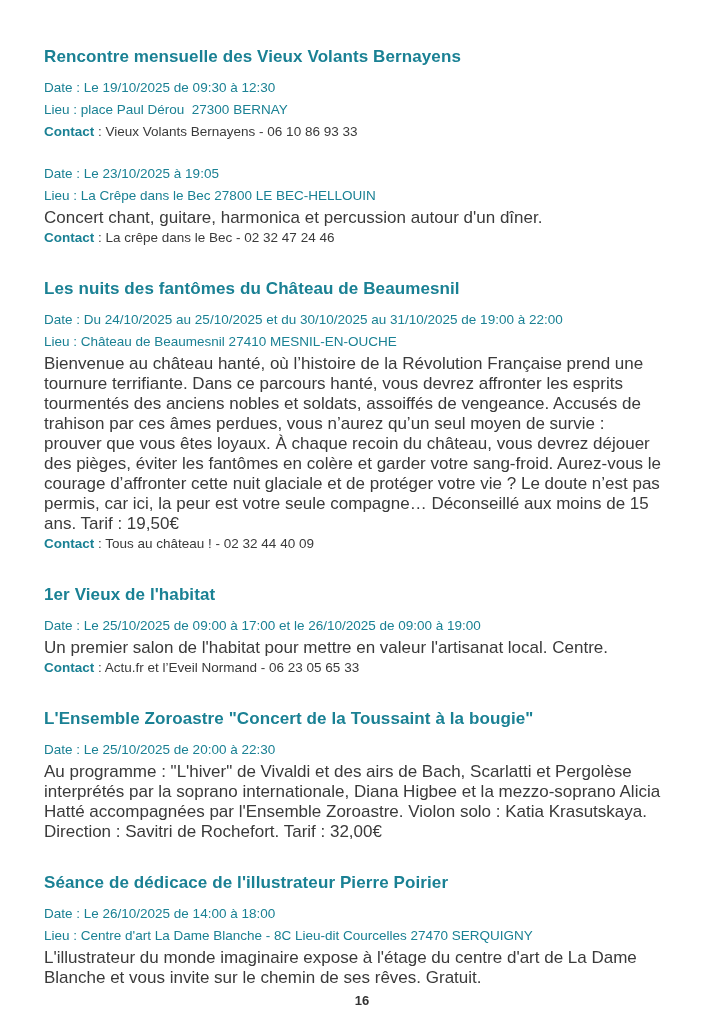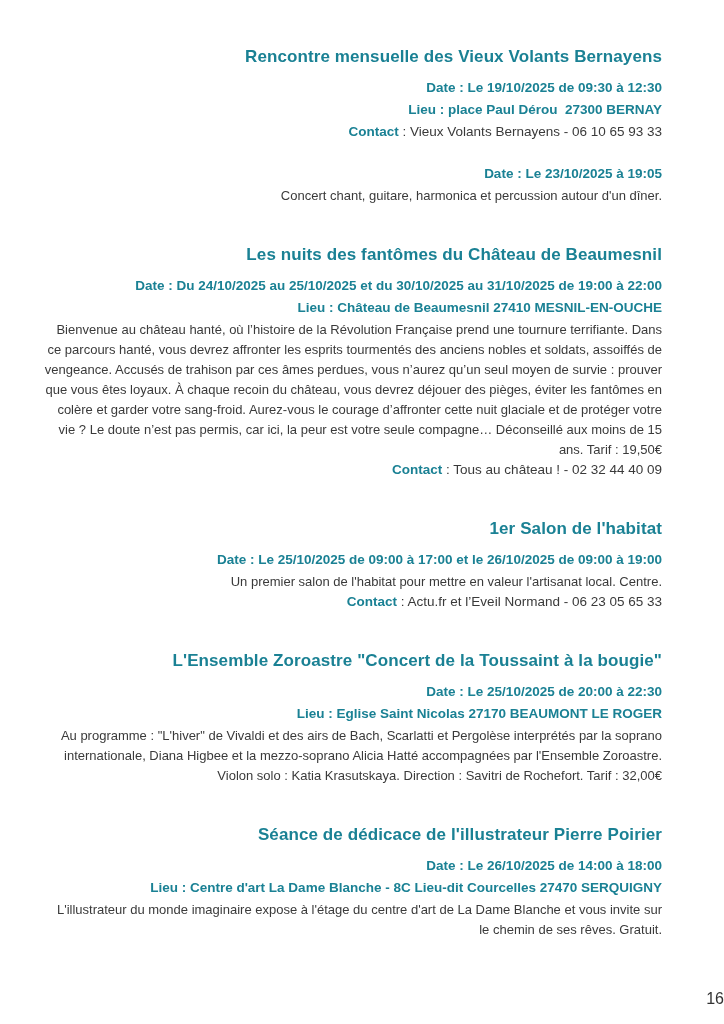--- a/index.html
+++ b/index.html
@@ -11,99 +11,100 @@
   body{
     width:724px;height:1024px;
     position:relative;
     font-family:"Liberation Sans",sans-serif;
     color:var(--body);
     overflow:hidden;
   }
   .page{
     position:absolute;inset:0;
     padding:46px 62px 0 44px;
-    text-align:right;
   }
-  .event{margin-top:38px;}
+  .event{margin-top:30px;}
   .event:first-of-type{margin-top:0;}
   .event:nth-of-type(2){margin-top:22px;}
   .event-title{
     font-size:17px;
     font-weight:bold;
     color:var(--teal);
     line-height:22px;
     margin-bottom:10px;
     letter-spacing:0.1px;
   }
   .meta{
     font-size:13.5px;
-    font-weight:bold;
+    font-weight:normal;
     color:var(--teal);
     line-height:19px;
     margin-bottom:3px;
     white-space:pre-wrap;
   }
   .desc{
-    font-size:13px;
+    font-size:17px;
     color:var(--body);
     line-height:20px;
   }
   .contact{
     font-size:13.5px;
     line-height:20px;
     color:var(--body);
   }
   .contact .label{
     font-weight:bold;
     color:var(--teal);
   }
   .footer{
     position:absolute;
     bottom:16px;left:0;right:0;
-    text-align:right;
-    font-size:16px;
+    text-align:center;
+    font-size:13px;
     color:#333333;
+    font-weight:bold;
   }
 </style>
 </head>
 <body>
 
 <div class="page">
 
   <section class="event">
     <h2 class="event-title">Rencontre mensuelle des Vieux Volants Bernayens</h2>
     <p class="meta">Date : Le 19/10/2025 de 09:30 à 12:30</p>
     <p class="meta">Lieu : place Paul Dérou  27300 BERNAY</p>
-    <p class="contact"><span class="label">Contact</span><span> : Vieux Volants Bernayens - 06 10 65 93 33</span></p>
+    <p class="contact"><span class="label">Contact</span><span> : Vieux Volants Bernayens - 06 10 86 93 33</span></p>
   </section>
 
   <section class="event">
     <p class="meta">Date : Le 23/10/2025 à 19:05</p>
+    <p class="meta">Lieu : La Crêpe dans le Bec 27800 LE BEC-HELLOUIN</p>
     <p class="desc">Concert chant, guitare, harmonica et percussion autour d'un dîner.</p>
+    <p class="contact"><span class="label">Contact</span><span> : La crêpe dans le Bec - 02 32 47 24 46</span></p>
   </section>
 
   <section class="event">
     <h2 class="event-title">Les nuits des fantômes du Château de Beaumesnil</h2>
     <p class="meta">Date : Du 24/10/2025 au 25/10/2025 et du 30/10/2025 au 31/10/2025 de 19:00 à 22:00</p>
     <p class="meta">Lieu : Château de Beaumesnil 27410 MESNIL-EN-OUCHE</p>
     <p class="desc">Bienvenue au château hanté, où l’histoire de la Révolution Française prend une tournure terrifiante. Dans ce parcours hanté, vous devrez affronter les esprits tourmentés des anciens nobles et soldats, assoiffés de vengeance. Accusés de trahison par ces âmes perdues, vous n’aurez qu’un seul moyen de survie : prouver que vous êtes loyaux. À chaque recoin du château, vous devrez déjouer des pièges, éviter les fantômes en colère et garder votre sang-froid. Aurez-vous le courage d’affronter cette nuit glaciale et de protéger votre vie ? Le doute n’est pas permis, car ici, la peur est votre seule compagne… Déconseillé aux moins de 15 ans. Tarif : 19,50€</p>
     <p class="contact"><span class="label">Contact</span><span> : Tous au château ! - 02 32 44 40 09</span></p>
   </section>
 
   <section class="event">
-    <h2 class="event-title">1er Salon de l'habitat</h2>
+    <h2 class="event-title">1er Vieux de l'habitat</h2>
     <p class="meta">Date : Le 25/10/2025 de 09:00 à 17:00 et le 26/10/2025 de 09:00 à 19:00</p>
     <p class="desc">Un premier salon de l'habitat pour mettre en valeur l'artisanat local. Centre.</p>
     <p class="contact"><span class="label">Contact</span><span> : Actu.fr et l’Eveil Normand - 06 23 05 65 33</span></p>
   </section>
 
   <section class="event">
     <h2 class="event-title">L'Ensemble Zoroastre "Concert de la Toussaint à la bougie"</h2>
     <p class="meta">Date : Le 25/10/2025 de 20:00 à 22:30</p>
-    <p class="meta">Lieu : Eglise Saint Nicolas 27170 BEAUMONT LE ROGER</p>
     <p class="desc">Au programme : "L'hiver" de Vivaldi et des airs de Bach, Scarlatti et Pergolèse interprétés par la soprano internationale, Diana Higbee et la mezzo-soprano Alicia Hatté accompagnées par l'Ensemble Zoroastre. Violon solo : Katia Krasutskaya. Direction : Savitri de Rochefort. Tarif : 32,00€</p>
   </section>
 
   <section class="event">
     <h2 class="event-title">Séance de dédicace de l'illustrateur Pierre Poirier</h2>
     <p class="meta">Date : Le 26/10/2025 de 14:00 à 18:00</p>
     <p class="meta">Lieu : Centre d'art La Dame Blanche - 8C Lieu-dit Courcelles 27470 SERQUIGNY</p>
     <p class="desc">L'illustrateur du monde imaginaire expose à l'étage du centre d'art de La Dame Blanche et vous invite sur le chemin de ses rêves. Gratuit.</p>
 
   </section>

